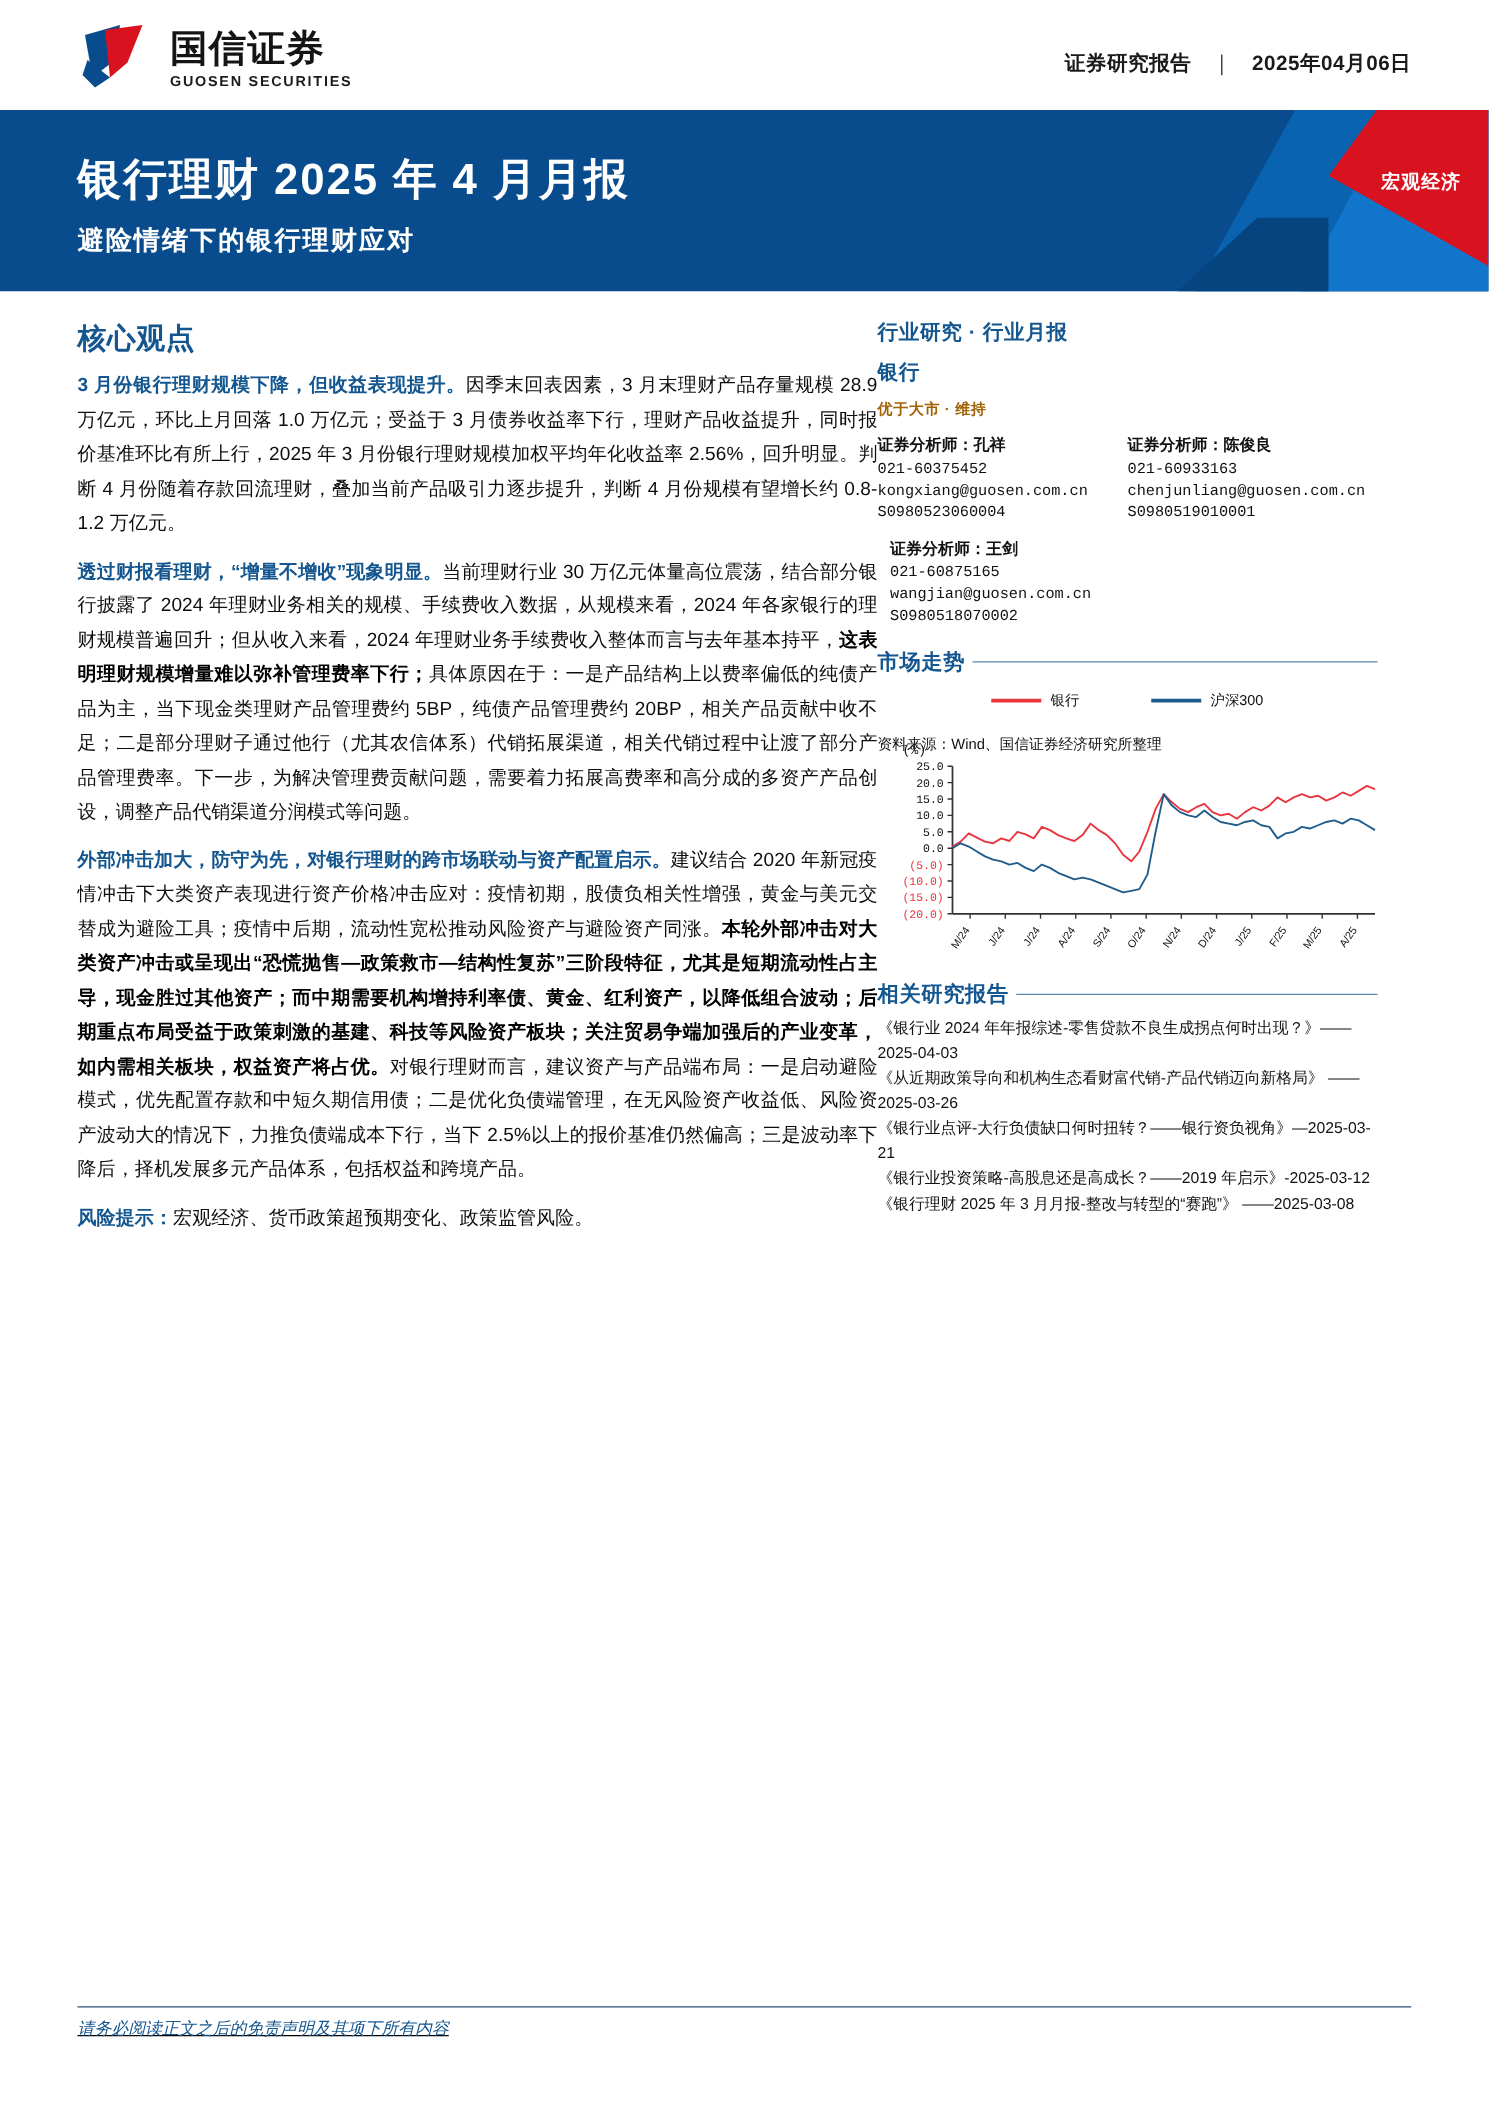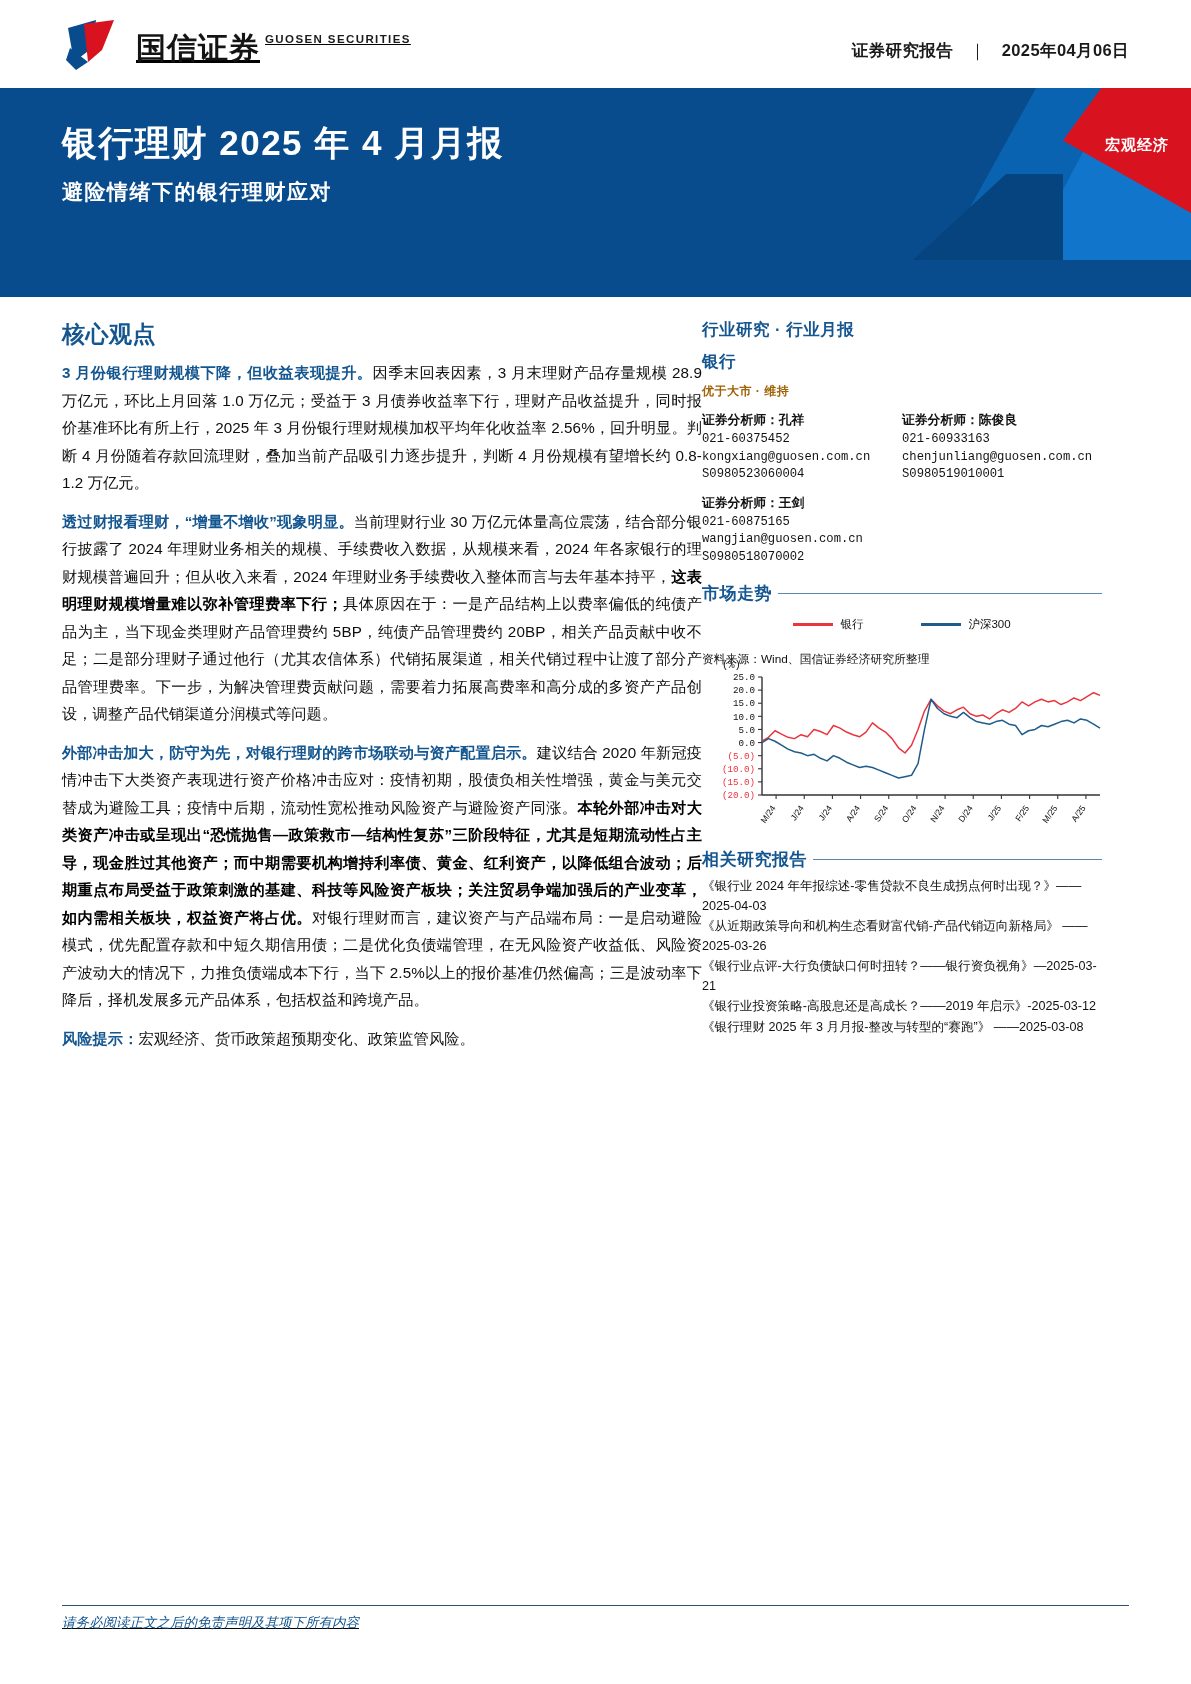--- a/index.html
+++ b/index.html
@@ -10,27 +10,27 @@
     font-family: "Liberation Sans", "DejaVu Sans", sans-serif;
   }
   .page { position: relative; width: 1191px; height: 1684px; overflow: hidden; background: #fff; }
 
   
   .topbar { position: relative; height: 88px; background: #fff; }
   .logo-wrap { position: absolute; left: 62px; top: 18px; display: flex; align-items: center; gap: 8px; }
   .logo-mark { position: relative; width: 66px; height: 56px; }
   .logo-sub { font-size: 11.5px; letter-spacing: 1.4px; color: #1b1b1b; font-weight: 700; }
   .logo-cn { font-size: 30px; font-weight: 700; color: #141414; letter-spacing: 1px; line-height: 1; }
-  .logo-txt { display: flex; flex-direction: row; gap: 5px; padding-top: 4px; text-decoration: underline; }
+  .logo-txt { display: flex; flex-direction: column; gap: 5px; padding-top: 4px; }
   .hdr-right { position: absolute; right: 62px; top: 40px; display: flex; align-items: center; gap: 16px;
     font-size: 16.5px; font-weight: 700; color: #1a1a1a; letter-spacing: 0.4px; }
   .hdr-sep { color: #1a1a1a; font-weight: 400; }
 
   
-  .banner { position: relative; height: 209px; background: #084c8d; overflow: hidden; }
+  .banner { position: relative; height: 145px; background: #084c8d; overflow: hidden; }
   .banner .shape-a { position: absolute; right: 0; top: 0; width: 250px; height: 172px;
     background: #0a63b0; clip-path: polygon(38% 0, 100% 0, 100% 100%, 0 100%); }
   .banner .shape-b { position: absolute; right: 0; top: 0; width: 165px; height: 172px;
     background: #1275cc; clip-path: polygon(55% 0, 100% 0, 100% 100%, 0% 100%); }
   .banner .shape-red { position: absolute; right: 0; top: 0; width: 128px; height: 125px;
     background: #d9121f; clip-path: polygon(30% 0, 100% 0, 100% 100%, 0 42%); }
   .banner .shape-dk { position: absolute; right: 128px; top: 86px; width: 150px; height: 86px;
     background: #06447f; clip-path: polygon(0 100%, 62% 0, 100% 0, 100% 100%); }
   .banner-title { position: absolute; left: 62px; top: 32px; color: #fff; font-size: 35px;
     font-weight: 700; letter-spacing: 1.5px; }
@@ -51,21 +51,21 @@
   .bold { font-weight: 700; color: #000; }
 
   
   .r-line1 { color: #14568f; font-size: 16.5px; font-weight: 700; margin-bottom: 10px; letter-spacing: 0.5px; }
   .r-line2 { color: #14568f; font-size: 16.5px; font-weight: 700; margin-bottom: 10px; letter-spacing: 0.5px; }
   .r-line3 { color: #a16207; font-size: 12px; font-weight: 700; margin-bottom: 12px; letter-spacing: 0.5px; }
   .analysts { display: flex; gap: 12px; }
   .an-col { width: 188px; }
   .an-name { font-size: 12.8px; font-weight: 700; color: #111; margin-bottom: 2px; }
   .an-meta { font-size: 12.2px; color: #111; line-height: 17.5px; font-family: "Liberation Mono", monospace; }
-  .an-block2 { margin-top: 11px; }
+  .an-block2 { margin-top: 11px; margin-left: 10px; }
 
   .sec-head { display: flex; align-items: center; gap: 6px; margin: 16px 0 6px 0; }
   .sec-head-txt { color: #14568f; font-size: 17px; font-weight: 700; white-space: nowrap; letter-spacing: .5px; }
   .sec-head-rule { flex: 1; height: 1px; background: #5d86ad; }
 
   
   .chart-box { position: relative; width: 400px; height: 215px; }
   .legend { display: flex; justify-content: center; gap: 58px; margin-top: 12px; margin-bottom: 4px; }
   .legend-item { display: flex; align-items: center; gap: 7px; font-size: 11.5px; color: #111; }
   .legend-swatch { width: 40px; height: 2.6px; display: inline-block; }

